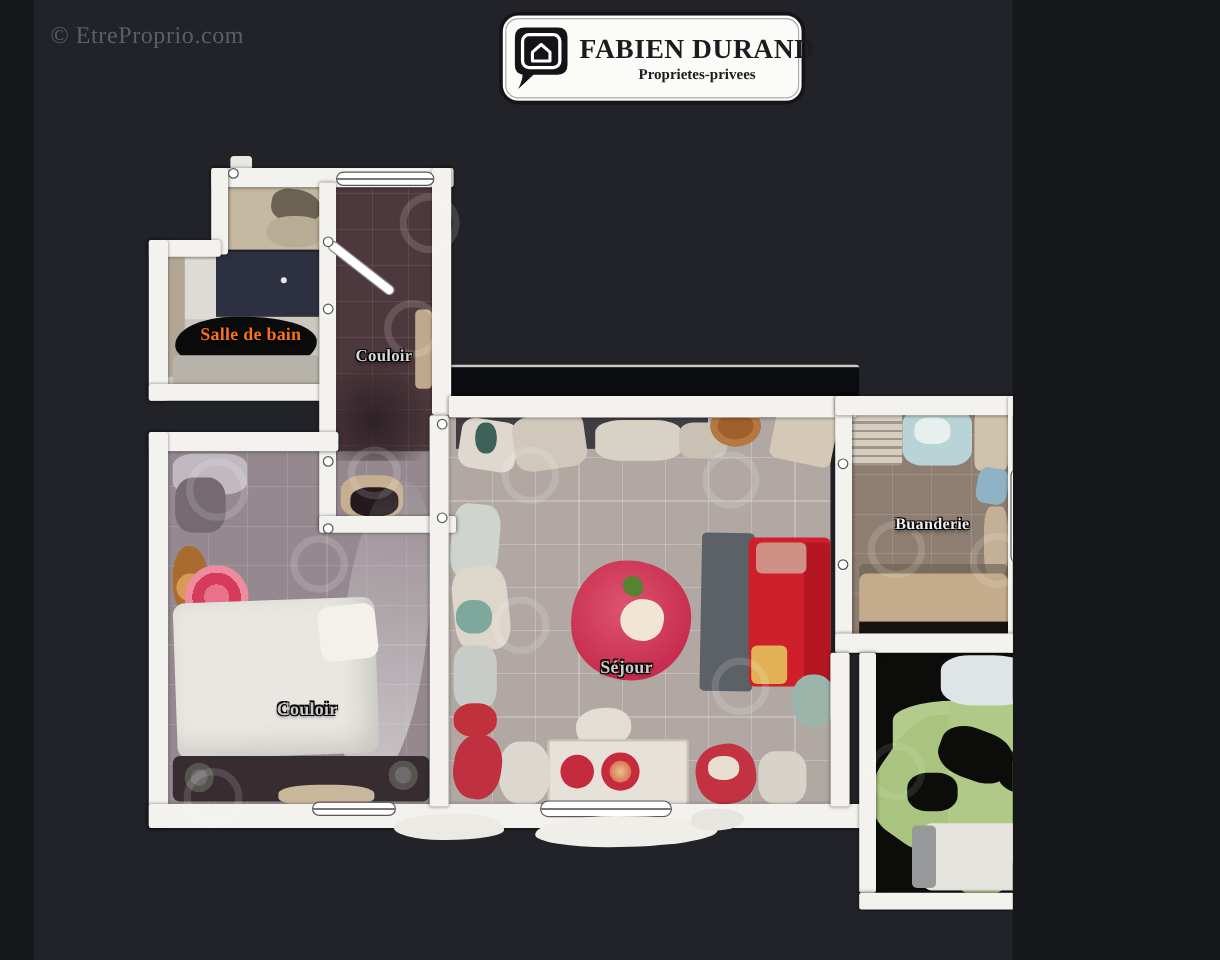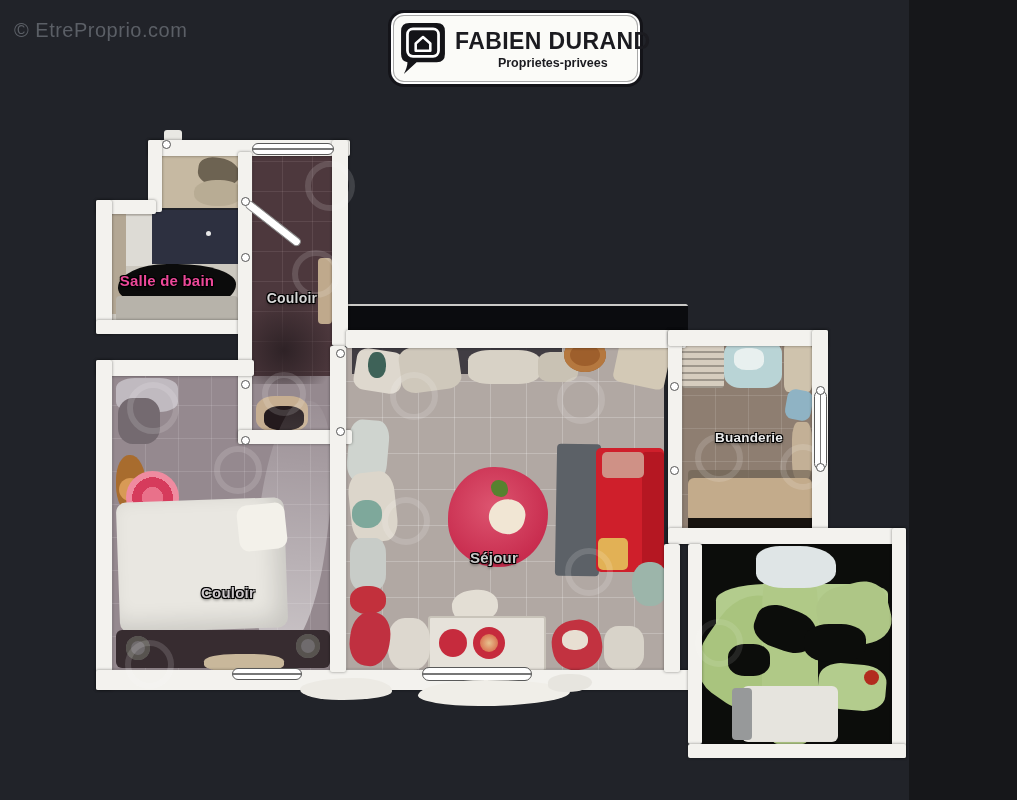--- a/index.html
+++ b/index.html
@@ -1,17 +1,17 @@
 <!DOCTYPE html>
 <html><head>
 <meta charset="utf-8">
 <style>
   html,body{margin:0;padding:0;background:#16171a;}
-  .stage{position:relative;width:909px;height:800px;background:#212329;overflow:hidden;
-         font-family:Liberation Sans, sans-serif;}
+  .stage{position:relative;width:816px;height:800px;background:#212329;overflow:hidden;
+         font-family:Liberation Serif, serif;margin-left:28px;}
   .abs{position:absolute;}
   
   .wmtext{left:14px;top:19px;font-size:20px;color:#5b5f66;letter-spacing:.5px;}
   
   .logo{left:388px;top:10px;width:255px;height:77px;background:#fbfbf8;border:3px solid #141419;
         border-radius:16px;box-shadow:inset 0 0 0 2px #ffffff, inset 0 0 0 3px #a9a9a9;
         display:flex;align-items:center;gap:9px;padding:0 8px 0 9px;box-sizing:border-box;}
   .logo-txt{display:flex;flex-direction:column;align-items:center;flex:1;}
   .logo-title{font-size:23px;font-weight:800;color:#1b1b20;letter-spacing:.4px;white-space:nowrap;}
   .logo-sub{font-size:12.5px;font-weight:700;color:#1b1b20;margin-top:1px;}
@@ -210,19 +210,19 @@
     <div class="ring z40" style="left:214px;top:446px;width:36px;height:36px;"></div>
     <div class="ring z40" style="left:125px;top:640px;width:37px;height:37px;"></div>
     <div class="ring z40" style="left:390px;top:372px;width:36px;height:36px;"></div>
     <div class="ring z40" style="left:557px;top:376px;width:36px;height:36px;"></div>
     <div class="ring z40" style="left:382px;top:497px;width:36px;height:36px;"></div>
     <div class="ring z40" style="left:565px;top:548px;width:36px;height:36px;"></div>
     <div class="ring z40" style="left:695px;top:434px;width:36px;height:36px;"></div>
     <div class="ring z40" style="left:780px;top:444px;width:34px;height:34px;"></div>
     <div class="ring z40" style="left:695px;top:619px;width:36px;height:36px;border-color:rgba(255,255,255,.10);"></div>
 
-    <div class="room-label" style="left:167px;top:280px;font-size:15px;color:#ec4899;">Salle de bain</div>
+    <div class="room-label" style="left:181px;top:280px;font-size:15px;color:#f97316;">Salle de bain</div>
     <div class="room-label" style="left:292px;top:298px;font-size:14px;color:#d6d6d6;">Couloir</div>
     <div class="room-label" style="left:228px;top:592px;font-size:15px;color:#cdc8cb;">Couloir</div>
     <div class="room-label" style="left:494px;top:557px;font-size:15px;color:#c9c9c9;">Séjour</div>
     <div class="room-label" style="left:749px;top:437px;font-size:13.5px;color:#ececec;">Buanderie</div>
   </div>
 </div>
 
 </body></html>

